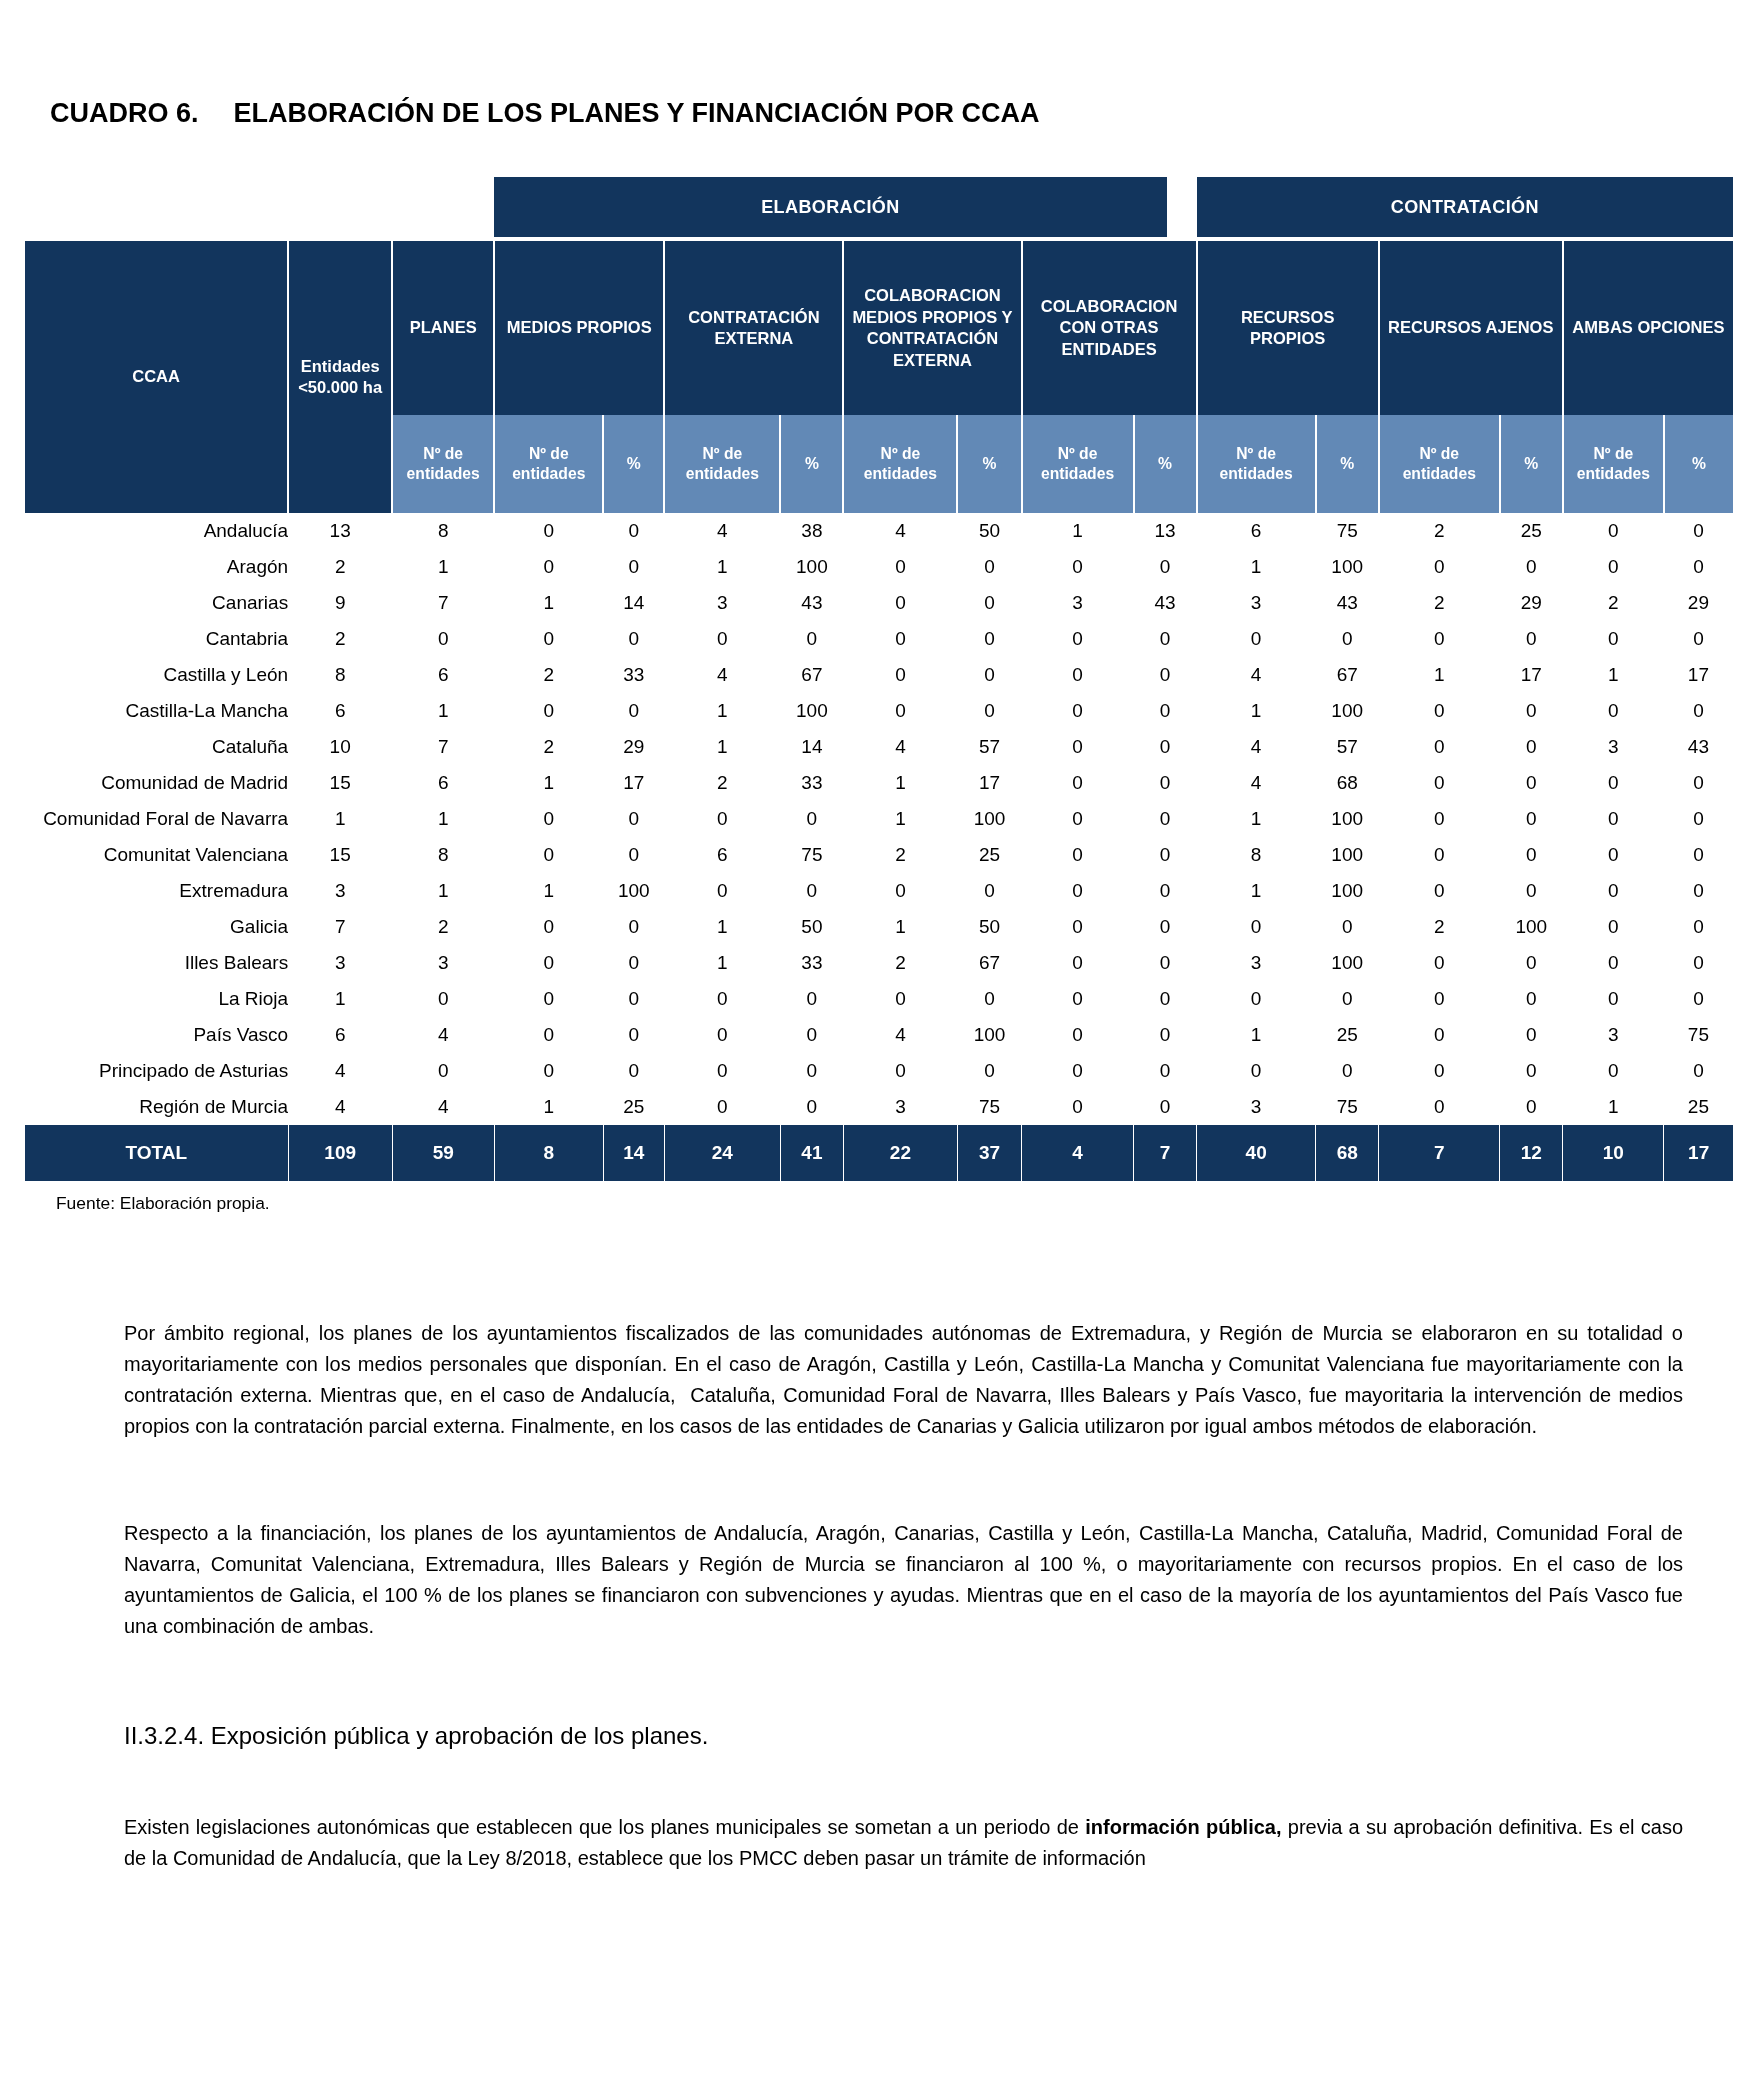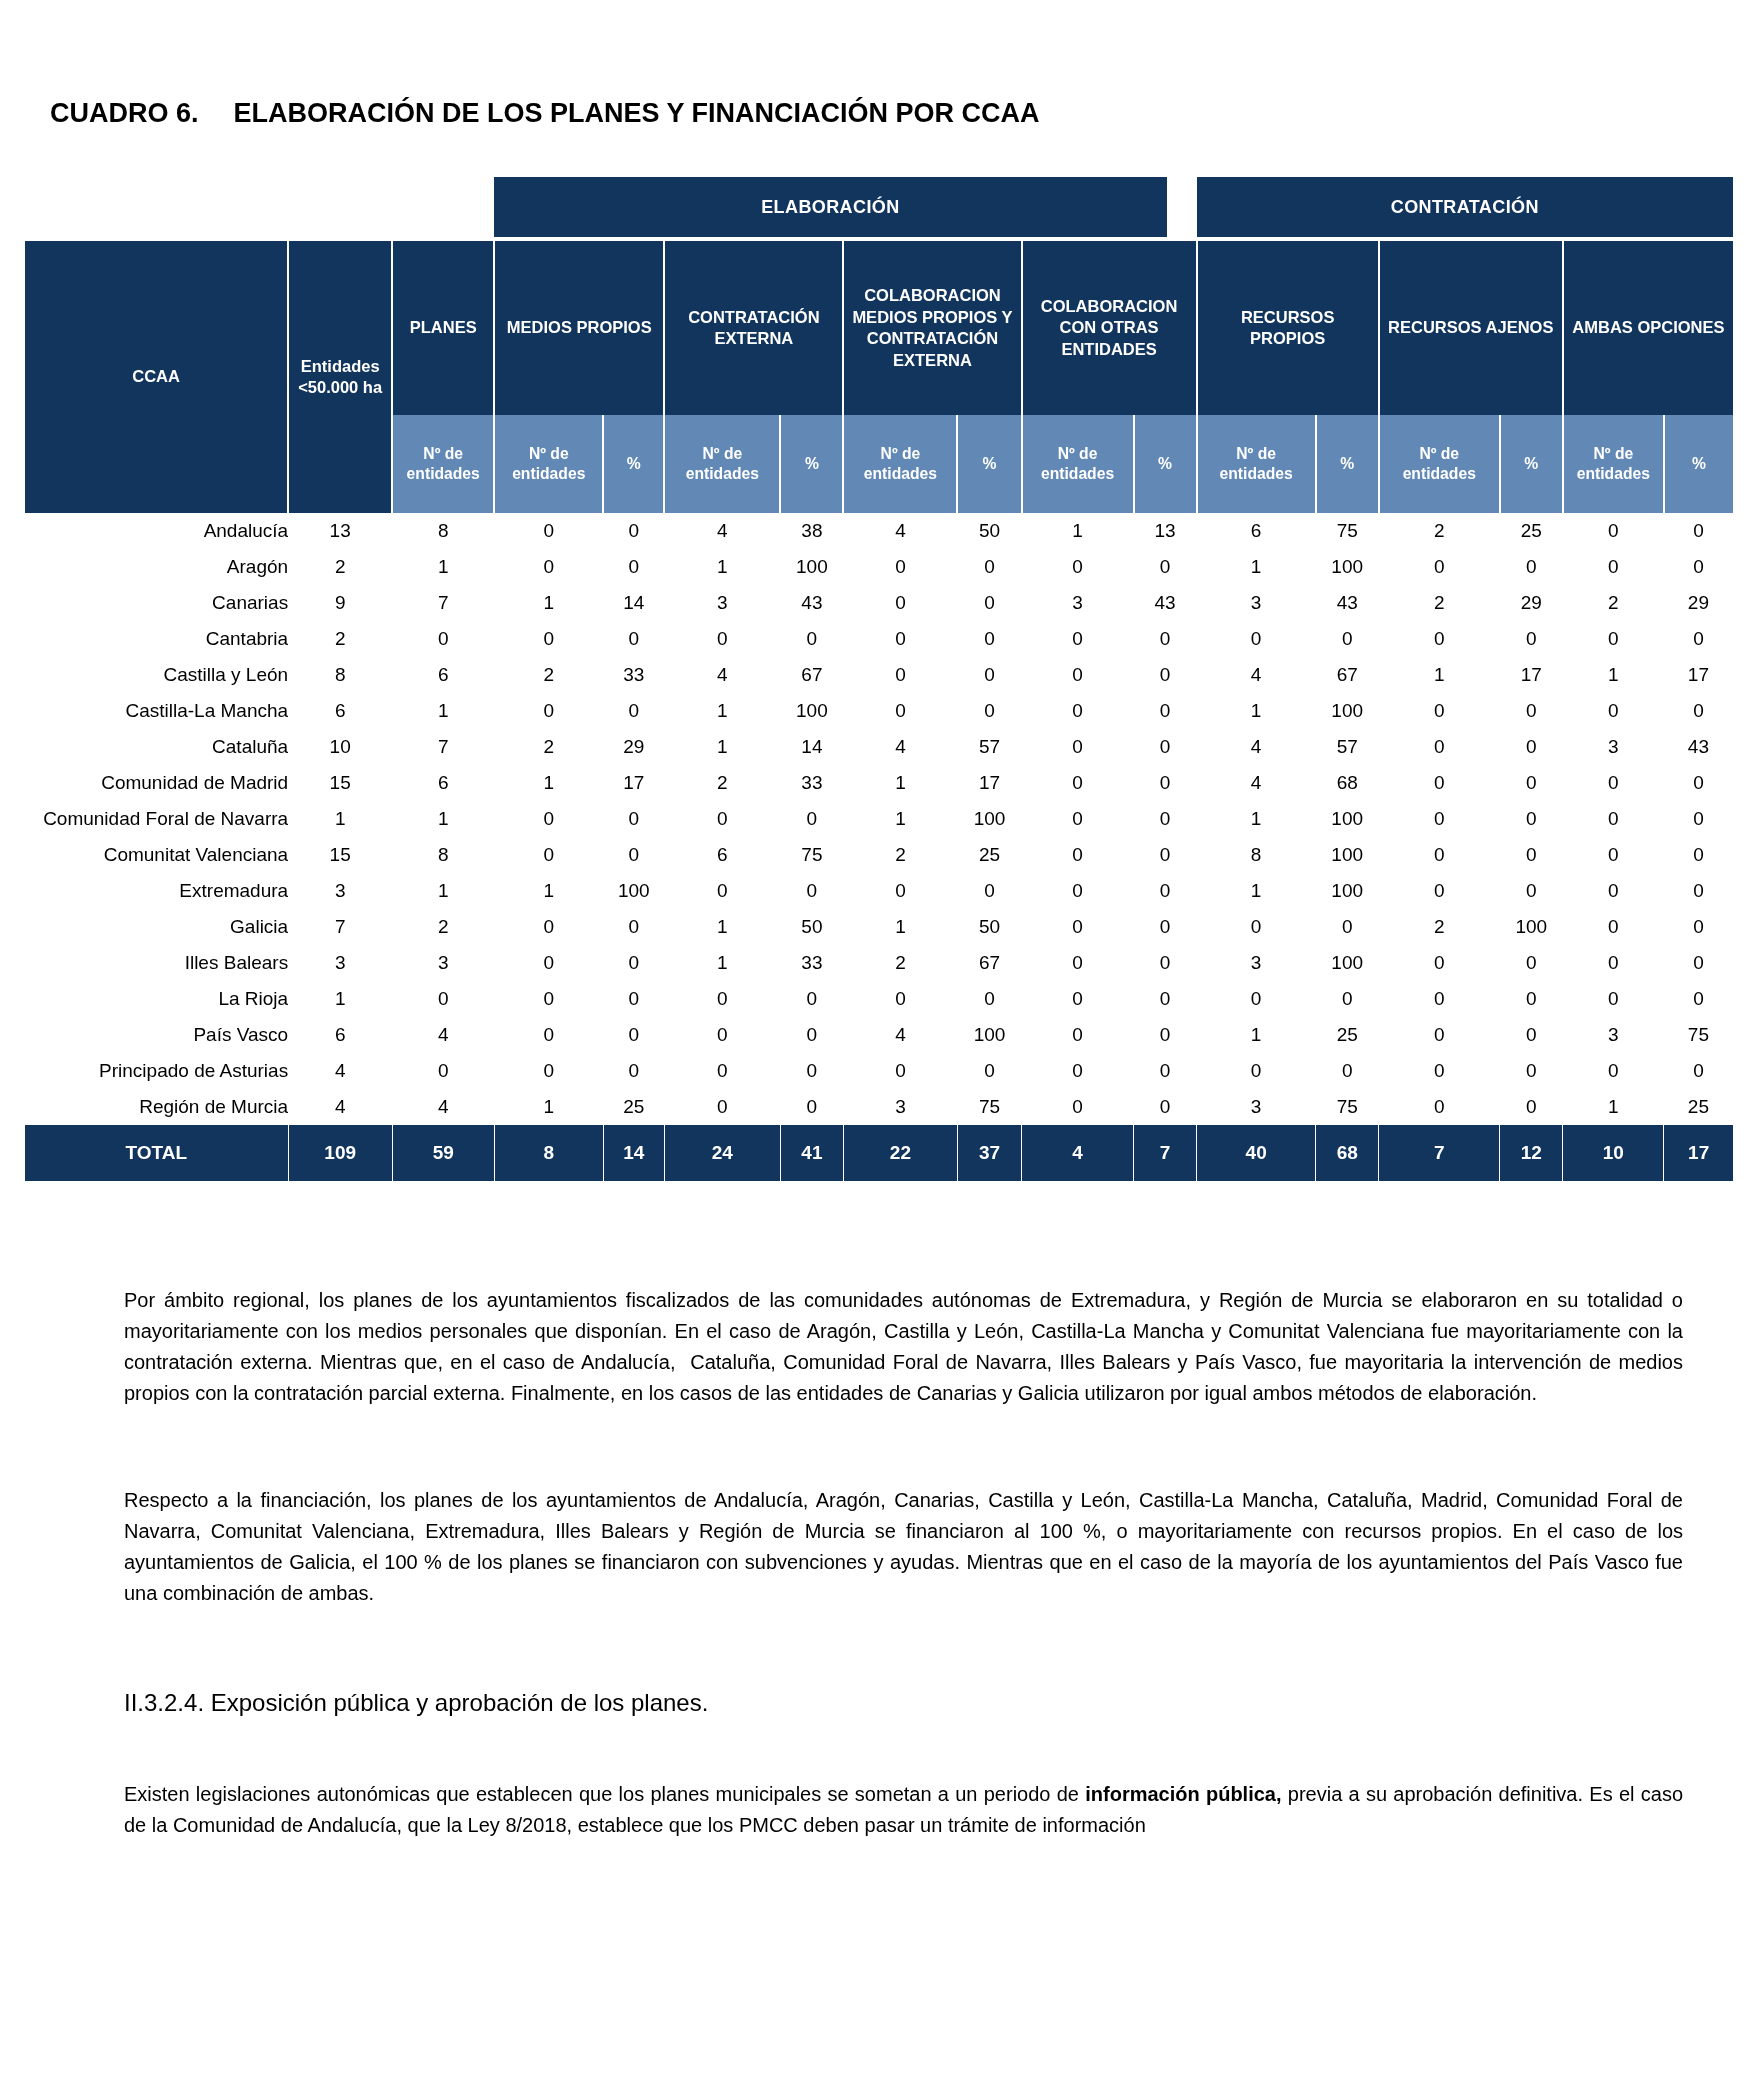--- a/index.html
+++ b/index.html
@@ -488,20 +488,21 @@
           <td>7</td>
           <td>40</td>
           <td>68</td>
           <td>7</td>
           <td>12</td>
           <td>10</td>
           <td>17</td>
         </tr>
     </tfoot>
   </table>
+  <div class="fuente">Fuente: Elaboración propia.</div>
 </div>
 
 <p class="bodytext p1">Por ámbito regional, los planes de los ayuntamientos fiscalizados de las comunidades autónomas de Extremadura, y Región de Murcia se elaboraron en su totalidad o mayoritariamente con los medios personales que disponían. En el caso de Aragón, Castilla y León, Castilla-La Mancha y Comunitat Valenciana fue mayoritariamente con la contratación externa. Mientras que, en el caso de Andalucía, &nbsp;Cataluña, Comunidad Foral de Navarra, Illes Balears y País Vasco, fue mayoritaria la intervención de medios propios con la contratación parcial externa. Finalmente, en los casos de las entidades de Canarias y Galicia utilizaron por igual ambos métodos de elaboración.</p>
 
 <p class="bodytext p2">Respecto a la financiación, los planes de los ayuntamientos de Andalucía, Aragón, Canarias, Castilla y León, Castilla-La Mancha, Cataluña, Madrid, Comunidad Foral de Navarra, Comunitat Valenciana, Extremadura, Illes Balears y Región de Murcia se financiaron al 100 %, o mayoritariamente con recursos propios. En el caso de los ayuntamientos de Galicia, el 100 % de los planes se financiaron con subvenciones y ayudas. Mientras que en el caso de la mayoría de los ayuntamientos del País Vasco fue una combinación de ambas.</p>
 
 <div class="section-heading">
   <span>II.3.2.4.</span><span class="heading-title"> Exposición pública y aprobación de los planes.</span>
 </div>
 

